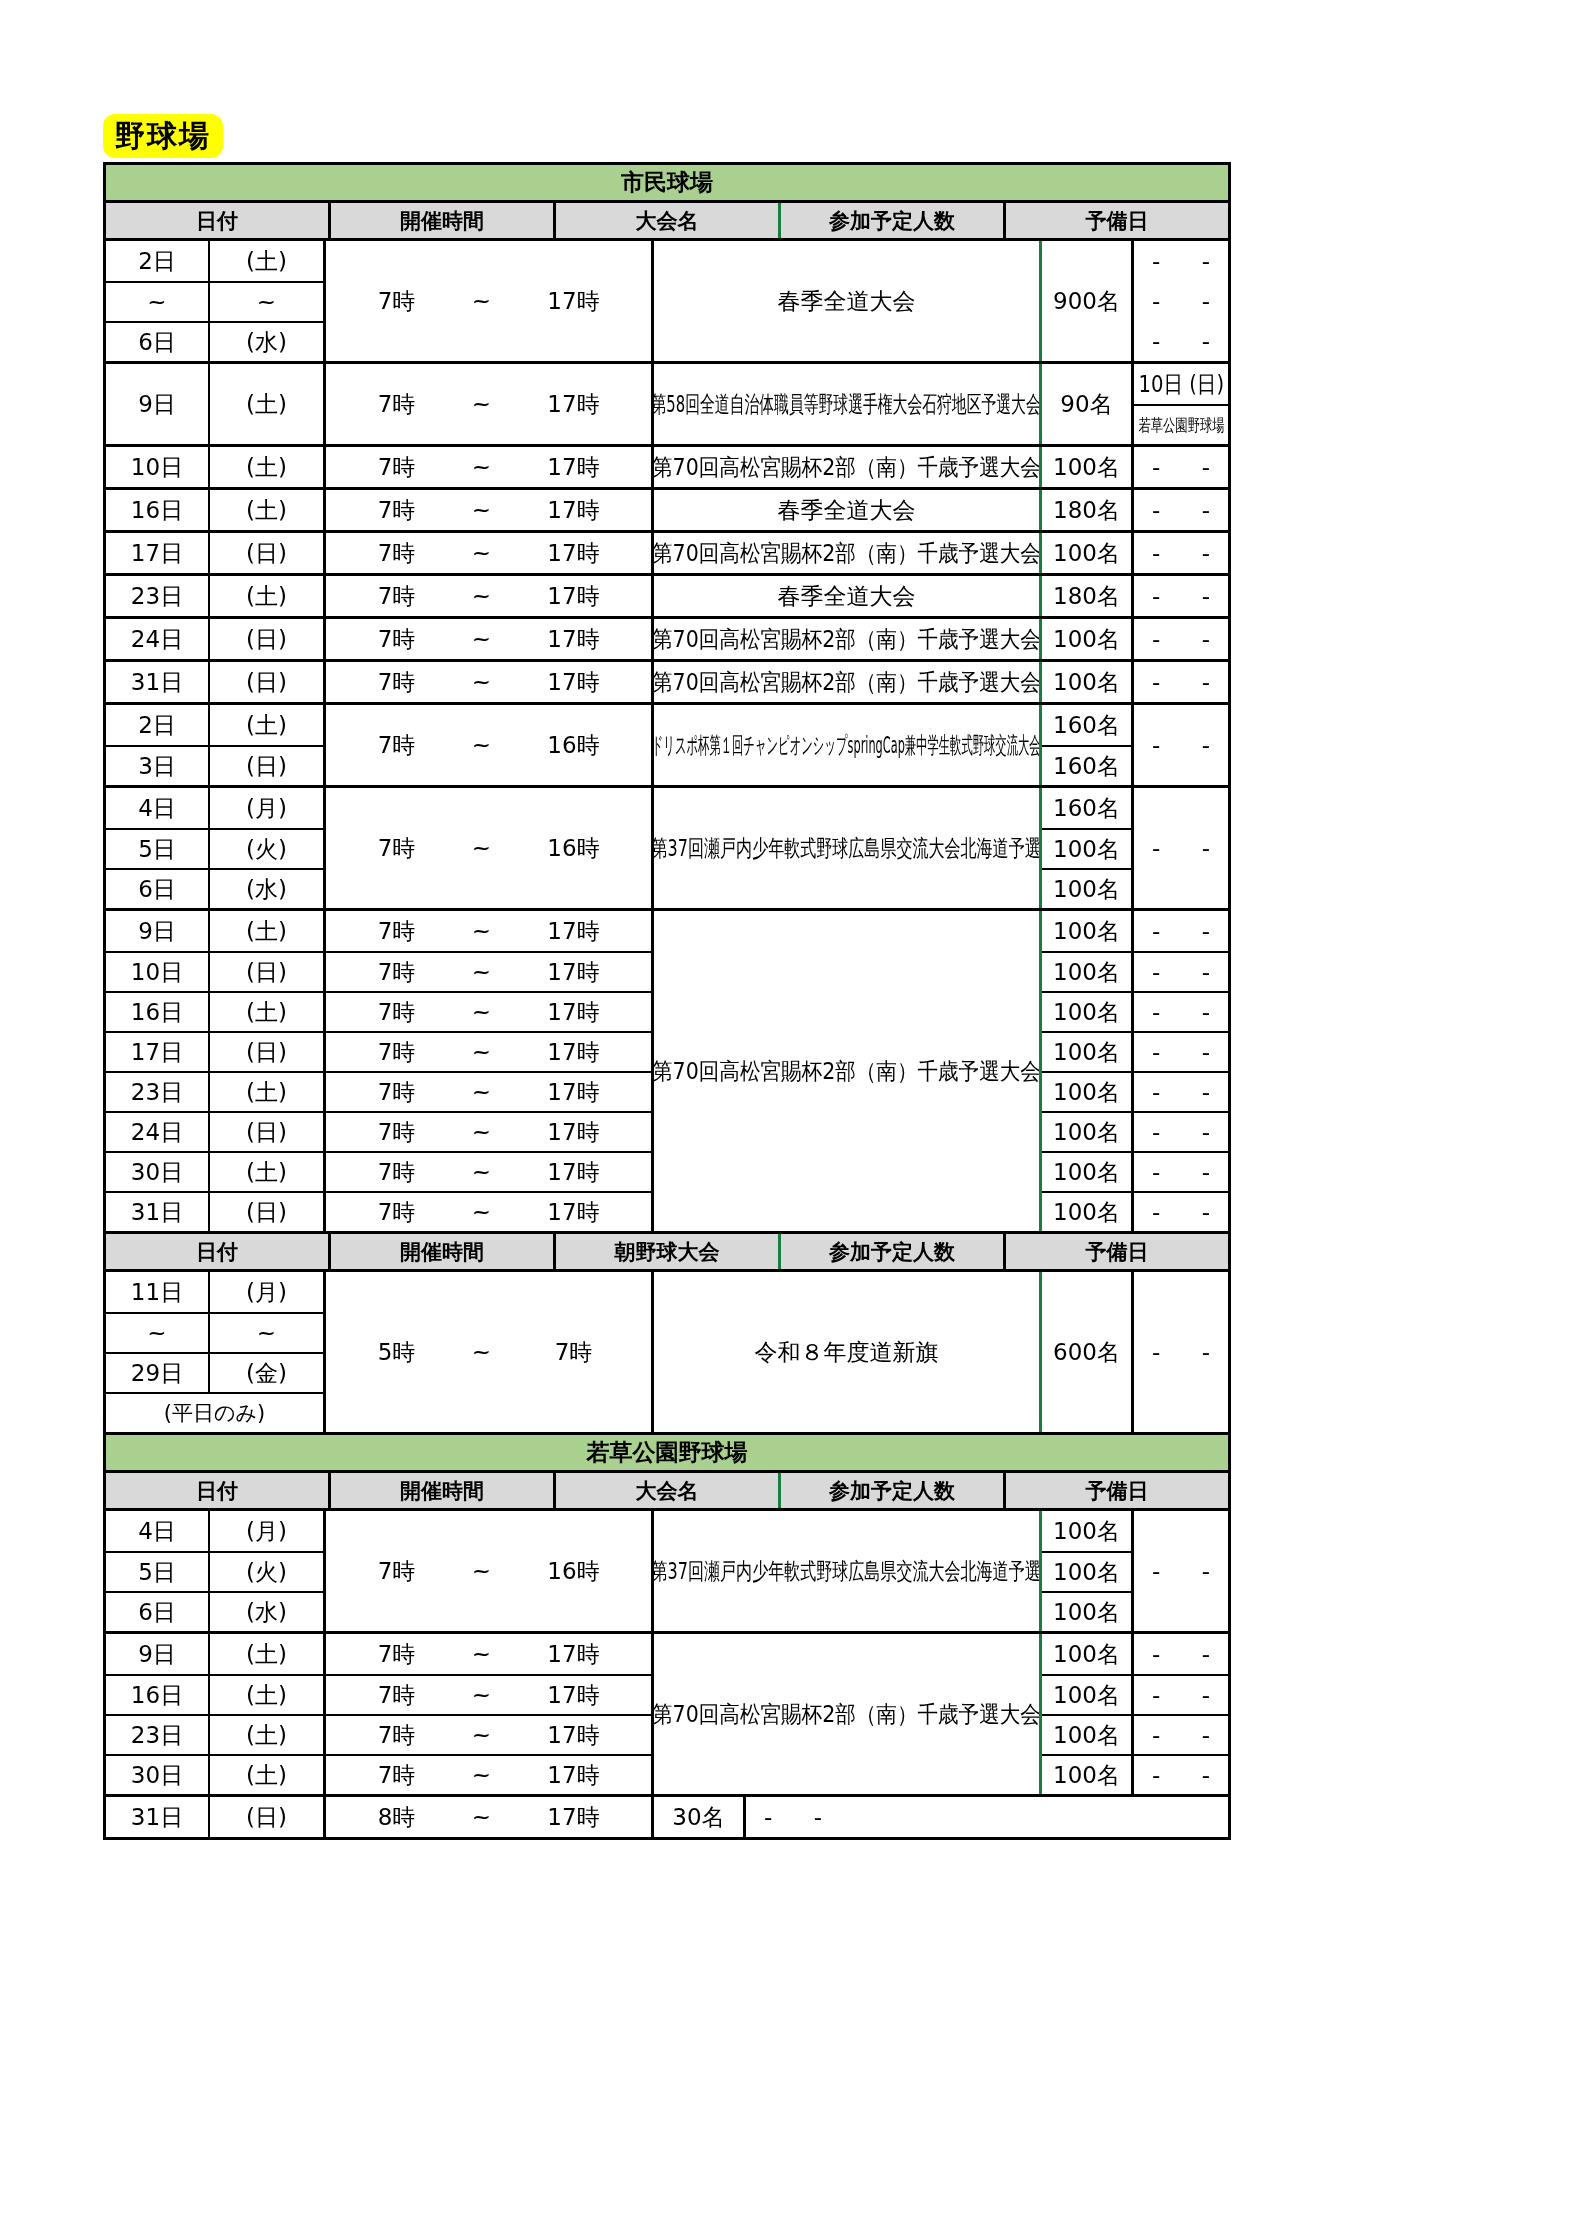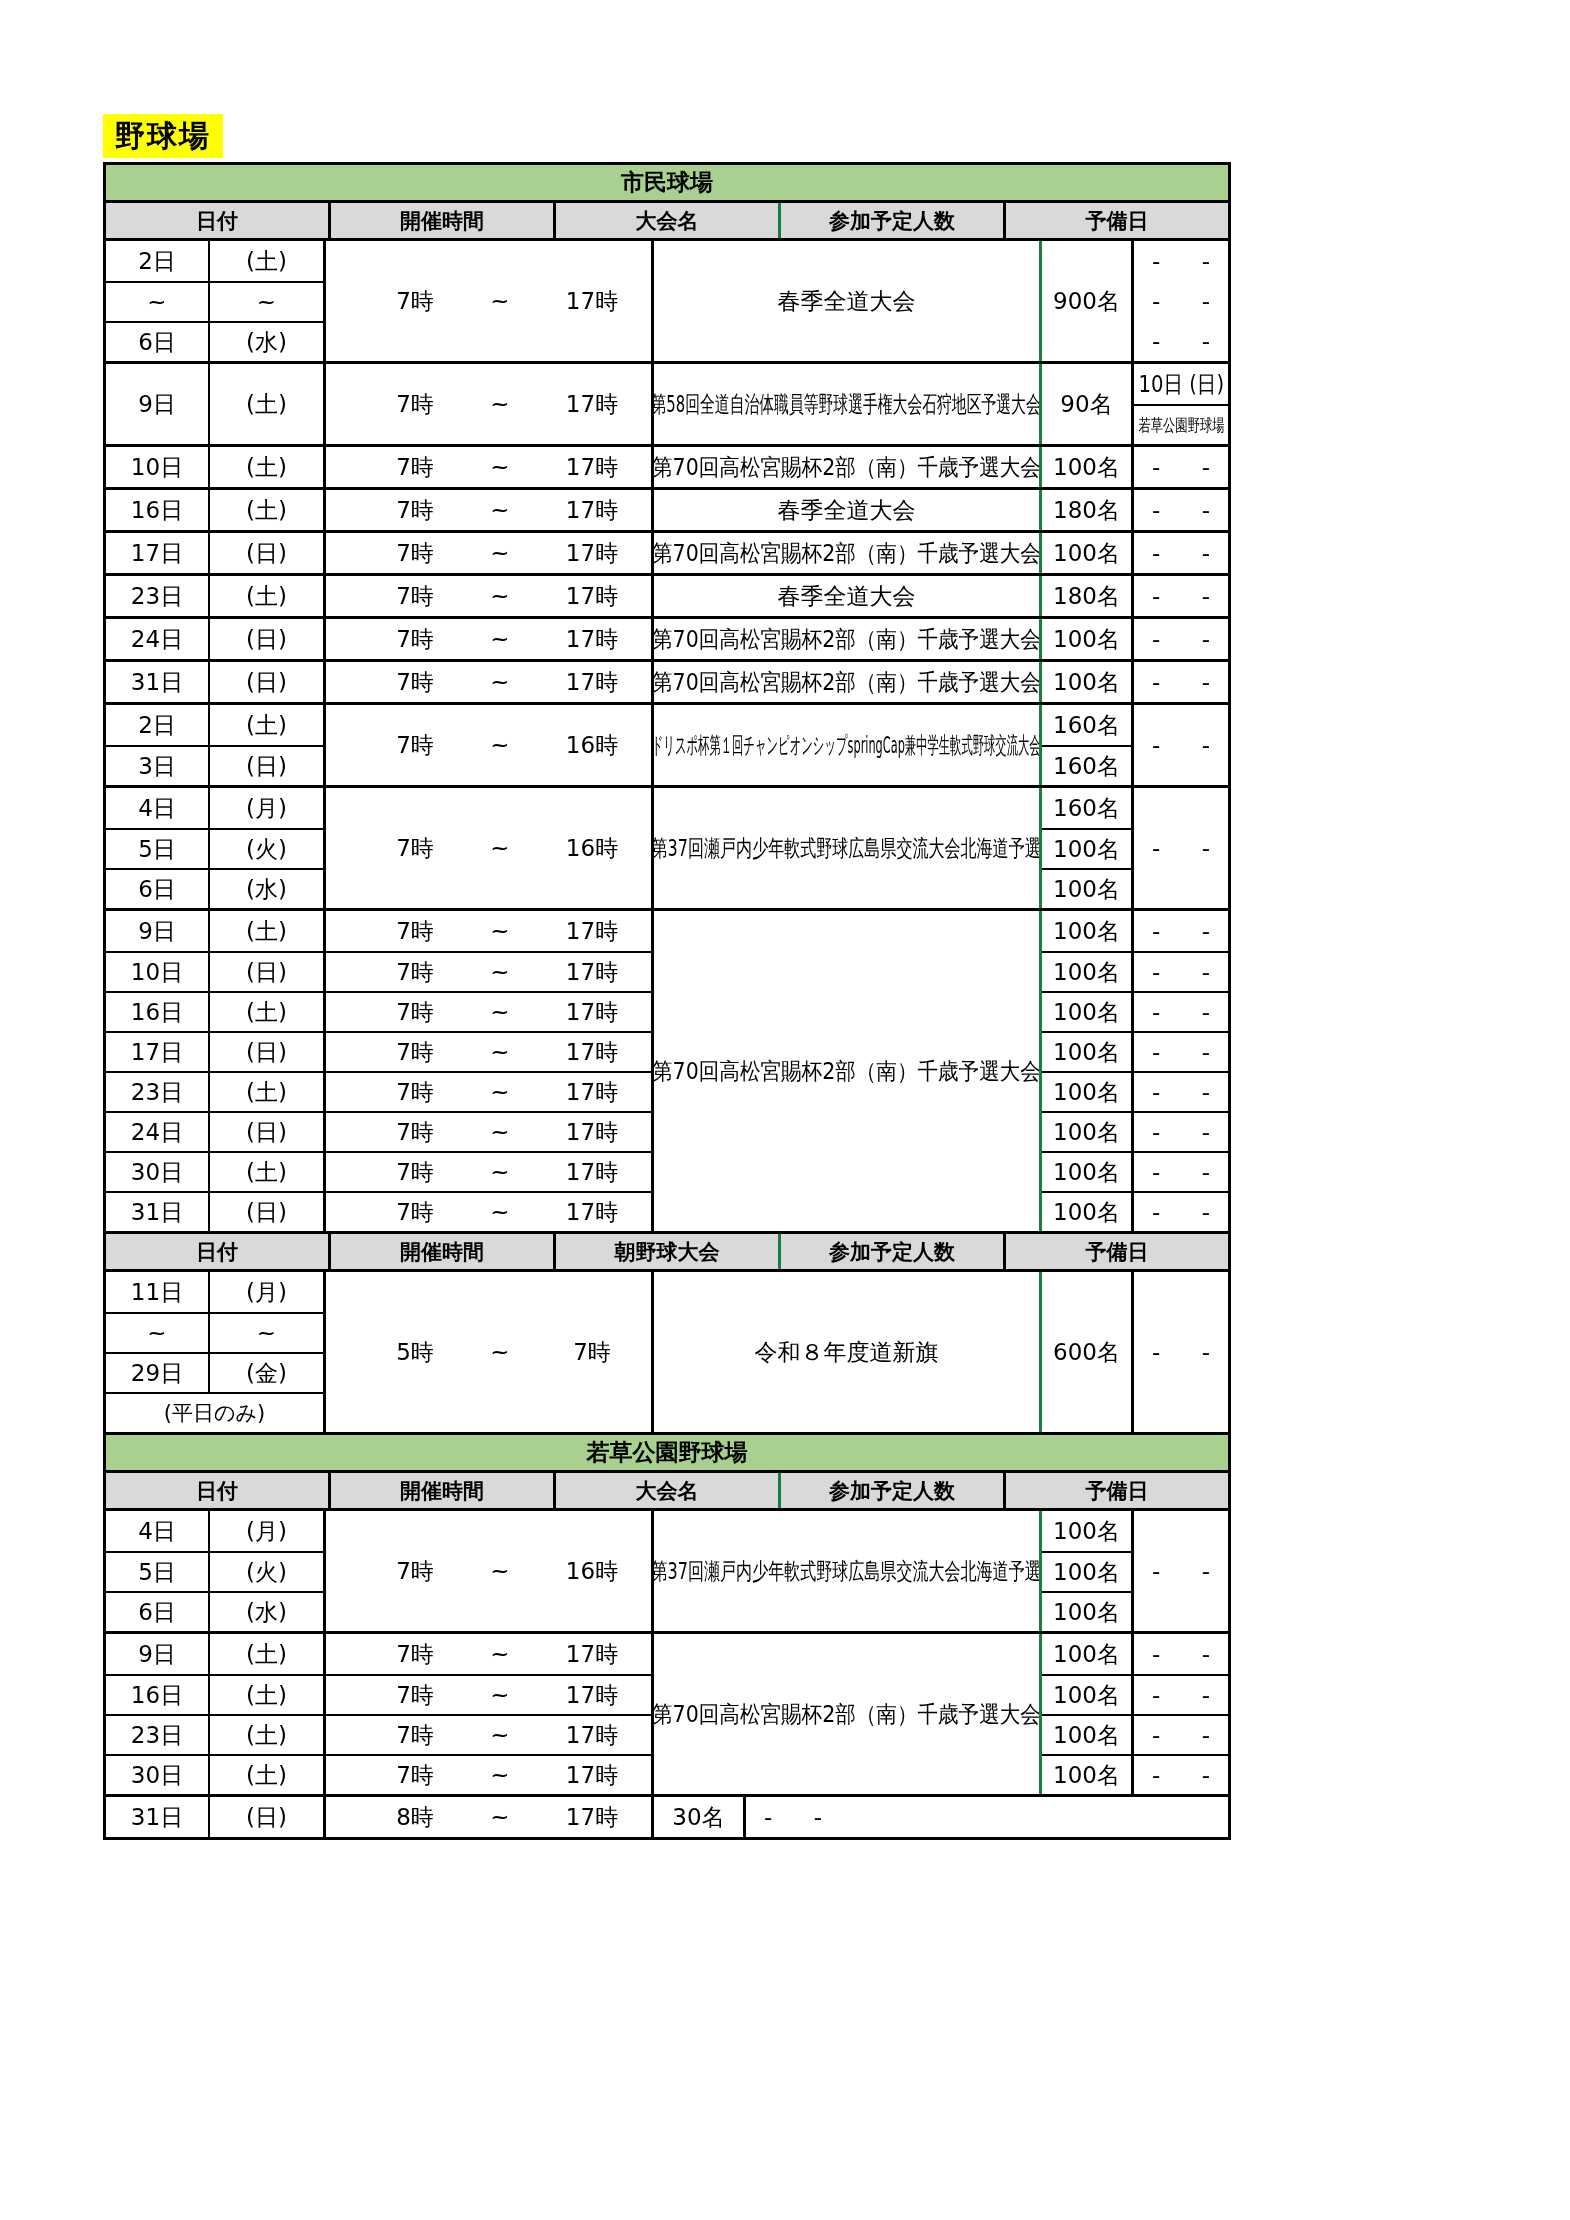--- a/index.html
+++ b/index.html
@@ -4,21 +4,21 @@
 <style>
   * { box-sizing: border-box; margin: 0; padding: 0; }
   html,body { background:#ffffff; }
   body {
     width:1570px; height:2220px; position:relative;
     font-family:"DejaVu Sans","Liberation Sans",sans-serif; color:#000;
   }
   .title {
     position:absolute; left:103px; top:114px; height:44px;
     display:flex; align-items:center; padding:0 12px;
-    background:#FFFF00; font-size:30px; font-weight:bold; letter-spacing:2px;
+    background:#FFFF00; font-size:30px; font-weight:bold; letter-spacing:2px;border-radius:12px;
   }
   .sched { position:absolute; left:103px; top:162px; width:1128px; border:3px solid #000; background:#fff; }
   .sched > div { border-bottom:3px solid #000; }
   .sched > div:last-child { border-bottom:none; }
 
   .bar {
     height:38px; background:#A9D08E; display:flex; align-items:center; justify-content:center;
     font-size:23px; font-weight:bold;
   }
   .row { display:flex; align-items:stretch; }
@@ -36,21 +36,21 @@
     display:flex; align-items:center; justify-content:center;
     flex:1; min-width:0; min-height:0; overflow:hidden; font-size:23px; position:relative;
   }
   .rh { flex:none; height:40px; }
   .divided > .cell + .cell { border-top:2px solid #000; }
 
   .split { padding:0; align-items:stretch; justify-content:space-between; }
   .split .day { width:104px; border-right:2px solid #000; display:flex; align-items:center; justify-content:center; }
   .split .wk  { flex:1; display:flex; align-items:center; justify-content:center; }
 
-  .time3 { display:flex; align-items:center; justify-content:flex-end; width:100%; }
+  .time3 { display:flex; align-items:center; justify-content:center; width:100%; }
   .time3 .ts { width:104px; text-align:center; }
   .time3 .tt { width:66px;  text-align:center; }
   .time3 .te { width:118px; text-align:center; }
 
   .dashes { display:flex; width:100%; padding:0 18px; justify-content:space-between; }
 
   .fit { display:inline-block; white-space:nowrap; }
   .small { font-size:17px; }
   .note-cell { font-size:21px; }
 </style>

